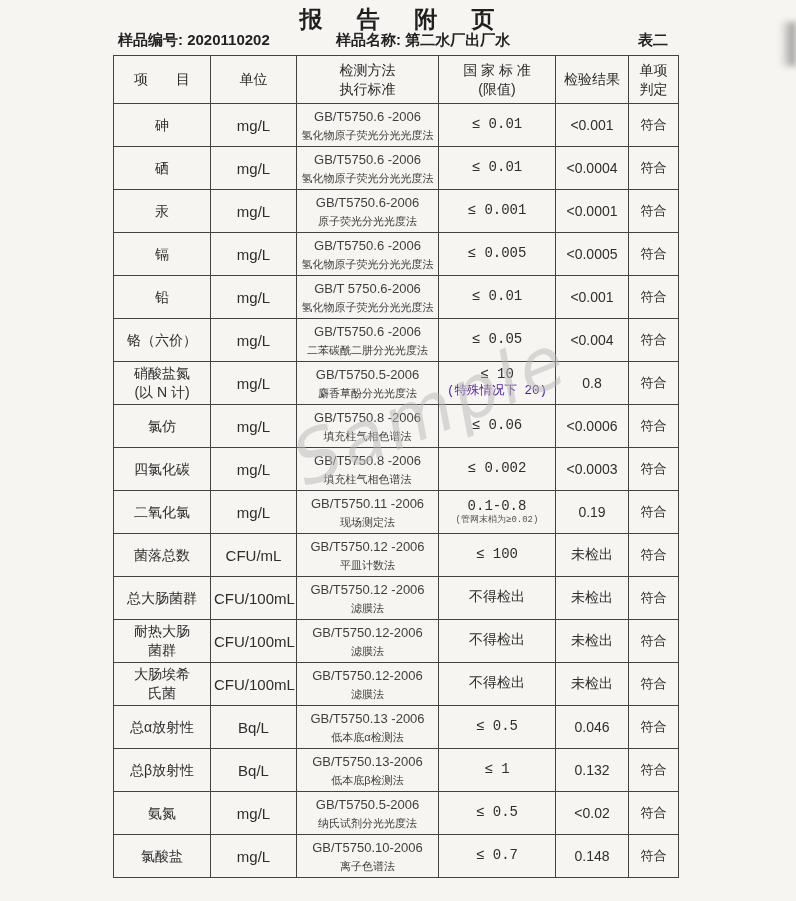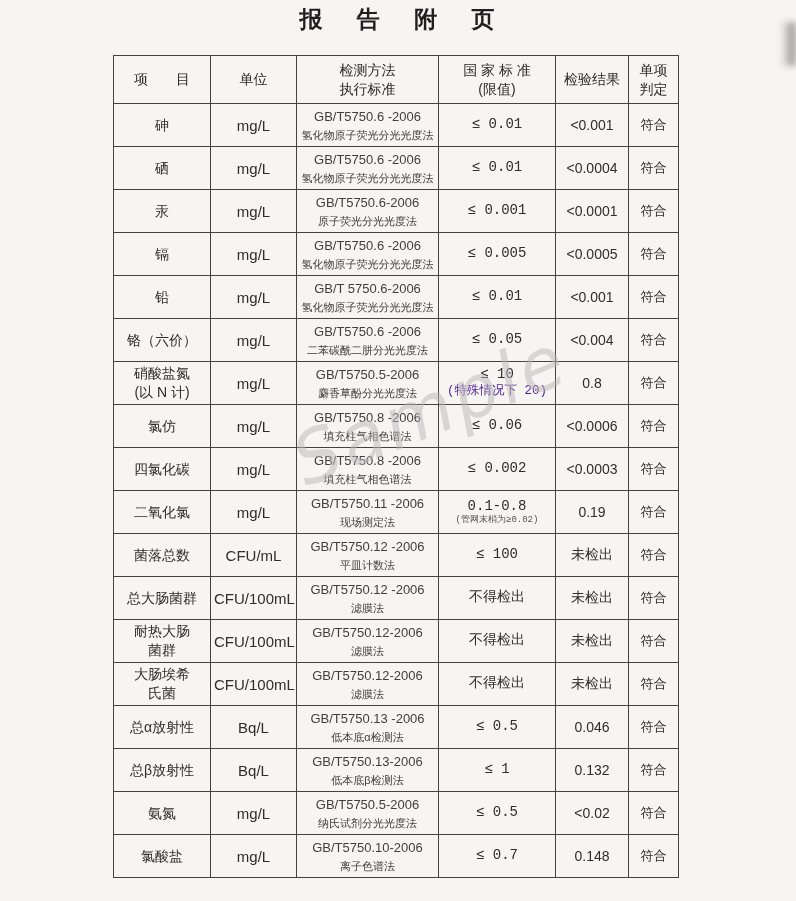--- a/index.html
+++ b/index.html
@@ -67,20 +67,25 @@
     pointer-events:none;
   }
 </style>
 </head>
 <body>
 
 <div class="page">
 
   <div class="doc-title">报 告 附 页</div>
 
+  <div class="info-row">
+    <span class="sample-no">样品编号: 2020110202</span>
+    <span class="sample-name">样品名称: 第二水厂出厂水</span>
+    <span class="table-no">表二</span>
+  </div>
 
   <table class="report">
     <colgroup>
       <col style="width:97px">
         <col style="width:86px">
         <col style="width:142px">
       <col style="width:117px">
         <col style="width:73px">
         <col style="width:50px">
     </colgroup>

